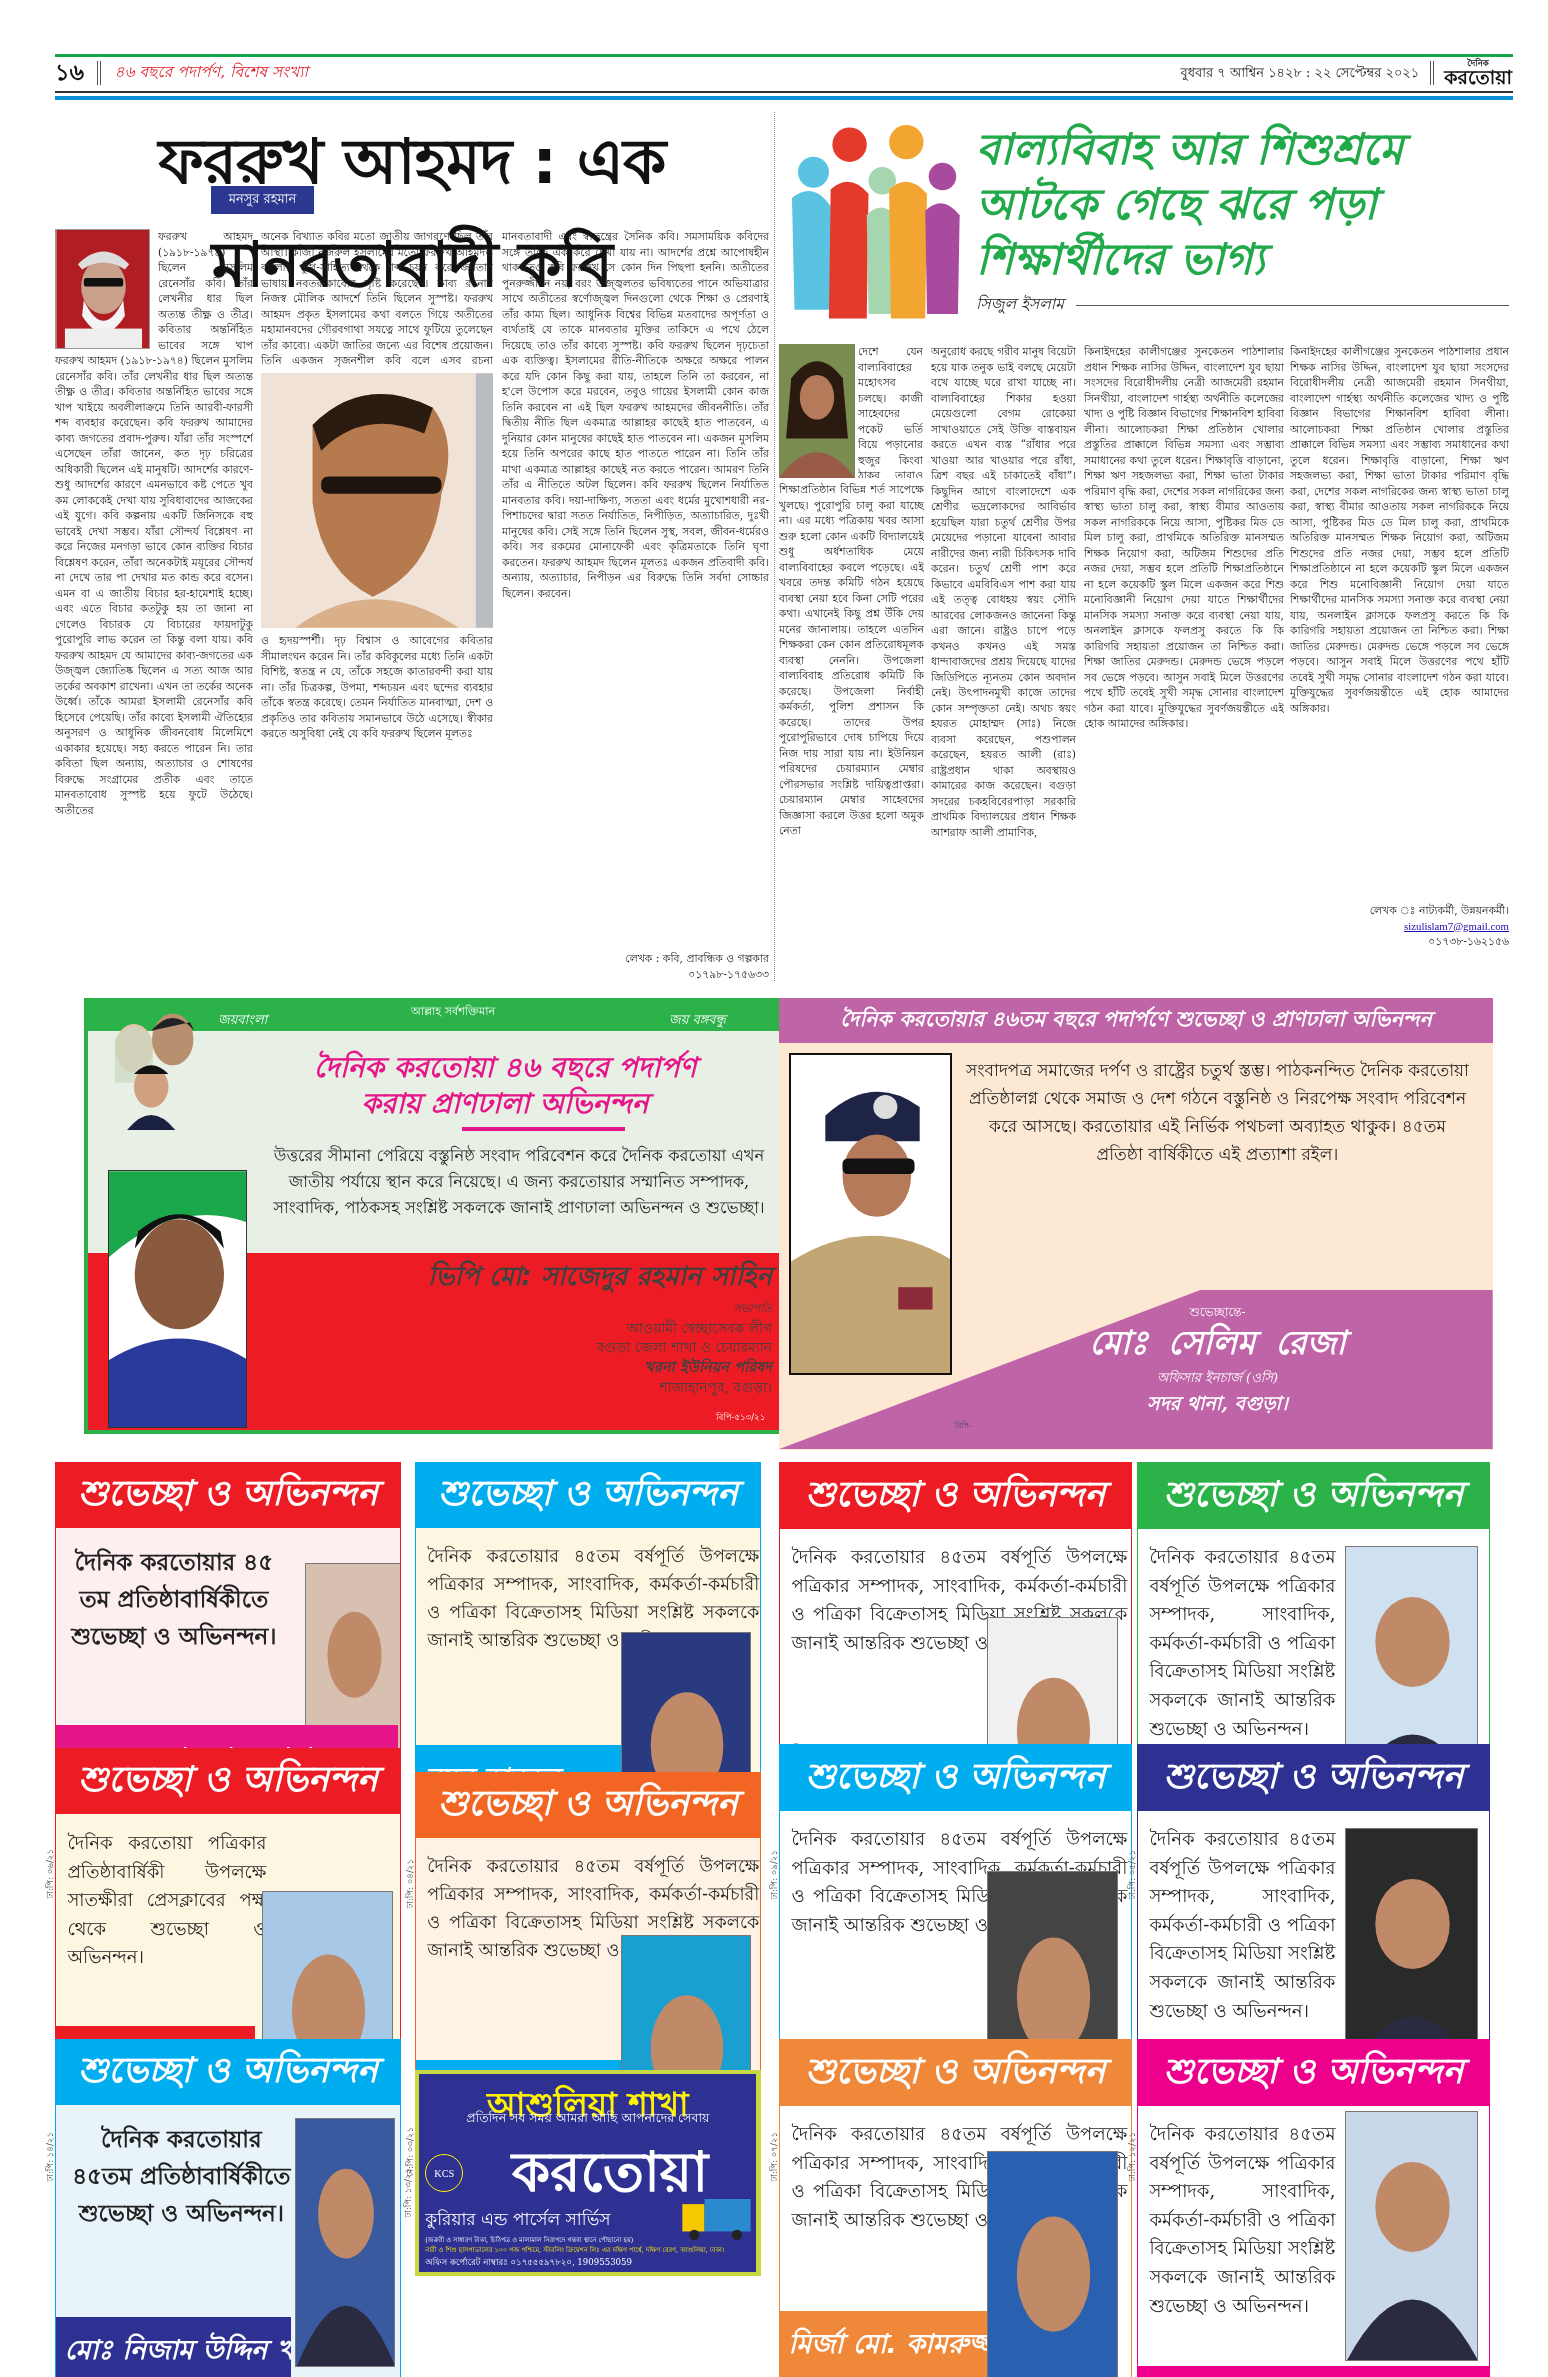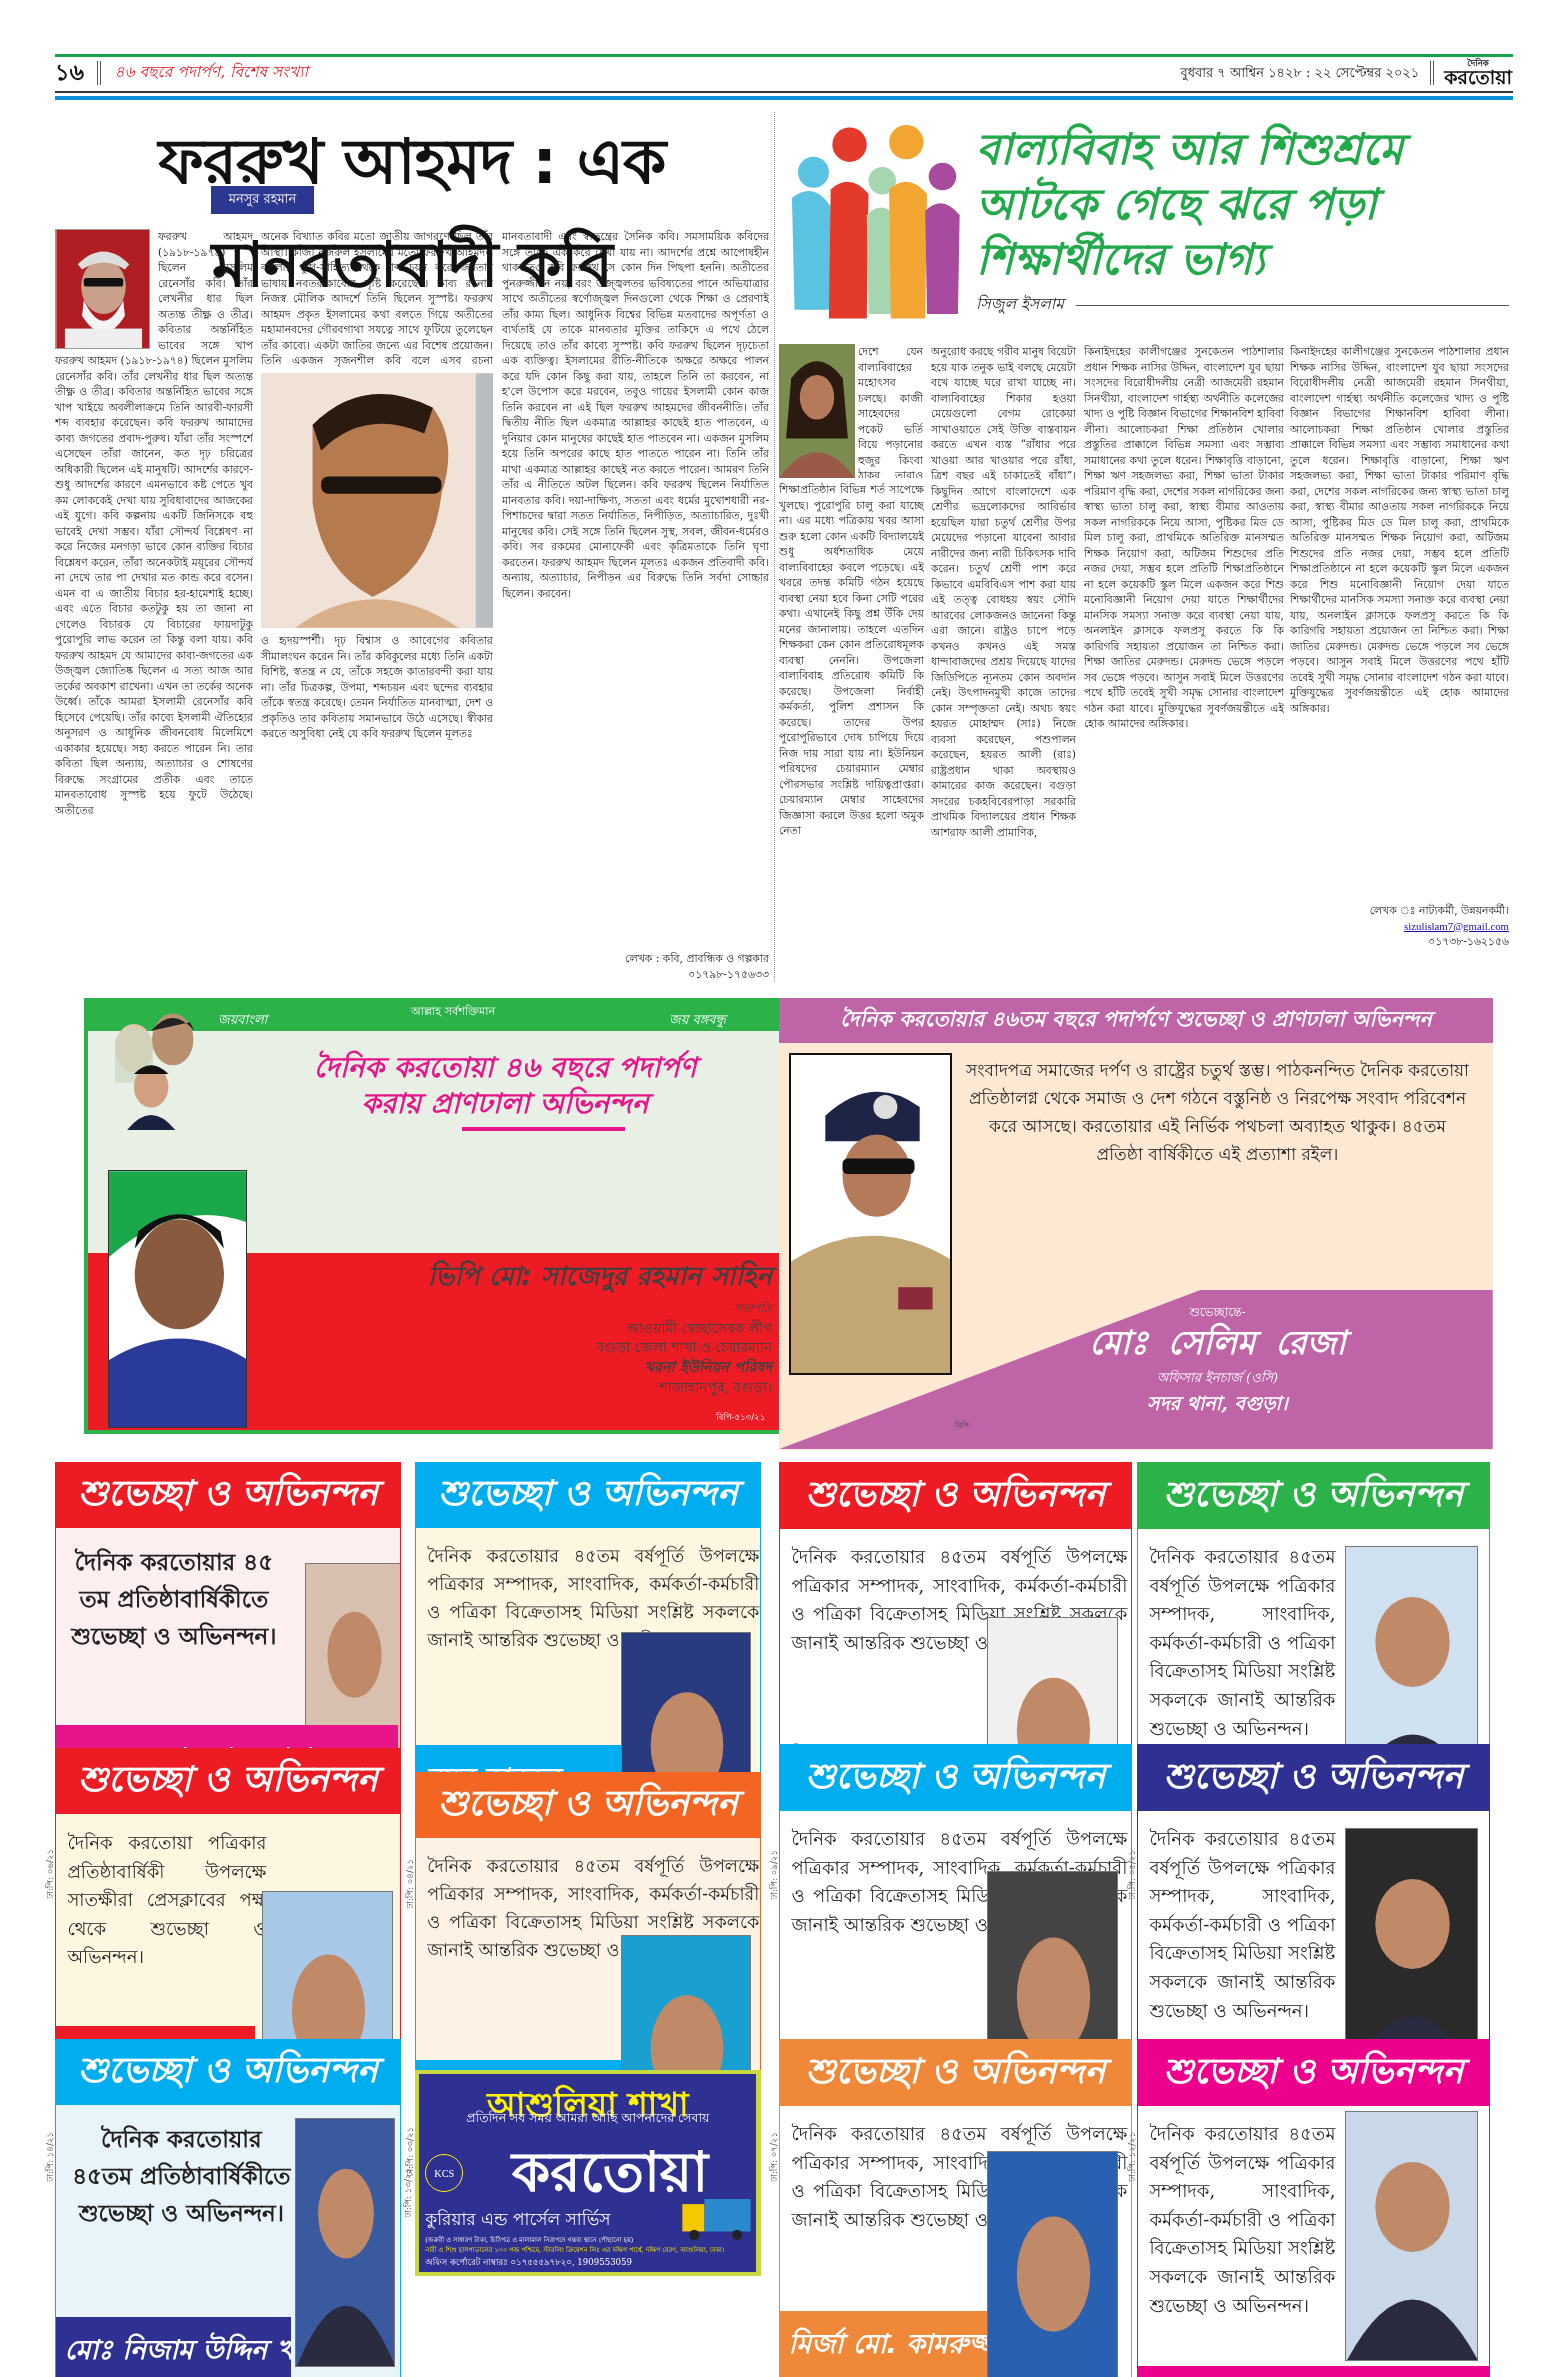--- a/index.html
+++ b/index.html
@@ -152,20 +152,21 @@
         <ellipse cx="50" cy="95" rx="20" ry="24" fill="#d0a080"></ellipse>
         <path d="M30 80 Q50 60 70 80Z" fill="#111"></path>
         <path d="M22 145 Q50 110 78 145Z" fill="#1a2040"></path>
       </svg>
   </div>
   <div class="abs" style="left:146px;top:52px;width:550px;text-align:center;color:#e6168a;font-size:28px;font-weight:bold;font-style:italic;line-height:36px;font-family:'DejaVu Sans',sans-serif">
     <div>দৈনিক করতোয়া ৪৬ বছরে পদার্পণ</div>
     <div>করায় প্রাণঢালা অভিনন্দন</div>
   </div>
   <div class="abs" style="left:378px;top:129px;width:163px;height:4.3px;background:#e6168a"></div>
+  <div class="abs" style="left:182px;top:145px;width:506px;text-align:center;font-size:16.3px;line-height:26px;color:#222">উত্তরের সীমানা পেরিয়ে বস্তুনিষ্ঠ সংবাদ পরিবেশন করে দৈনিক করতোয়া এখন জাতীয় পর্যায়ে স্থান করে নিয়েছে। এ জন্য করতোয়ার সম্মানিত সম্পাদক, সাংবাদিক, পাঠকসহ সংশ্লিষ্ট সকলকে জানাই প্রাণঢালা অভিনন্দন ও শুভেচ্ছা।</div>
   <div class="abs" style="left:4.3px;top:255px;width:692px;height:177px;background:#ed1c24"></div>
   <div class="abs" style="left:24px;top:172px;width:139px;height:258px;border:0.9px solid #333;overflow:hidden">
     <svg width="139" height="258" viewBox="0 0 162 300">
         <rect width="162" height="300" fill="#fff"></rect>
         <path d="M0 0 L162 0 L162 60 Q80 30 0 100Z" fill="#1aa84a"></path>
         <ellipse cx="82" cy="120" rx="52" ry="64" fill="#8a5a3e"></ellipse>
         <path d="M30 90 Q82 20 134 90 L130 70 Q82 30 34 70Z" fill="#111"></path>
         <path d="M0 300 L0 220 Q82 170 162 220 L162 300Z" fill="#2a3a9a"></path>
       </svg>
   </div>

